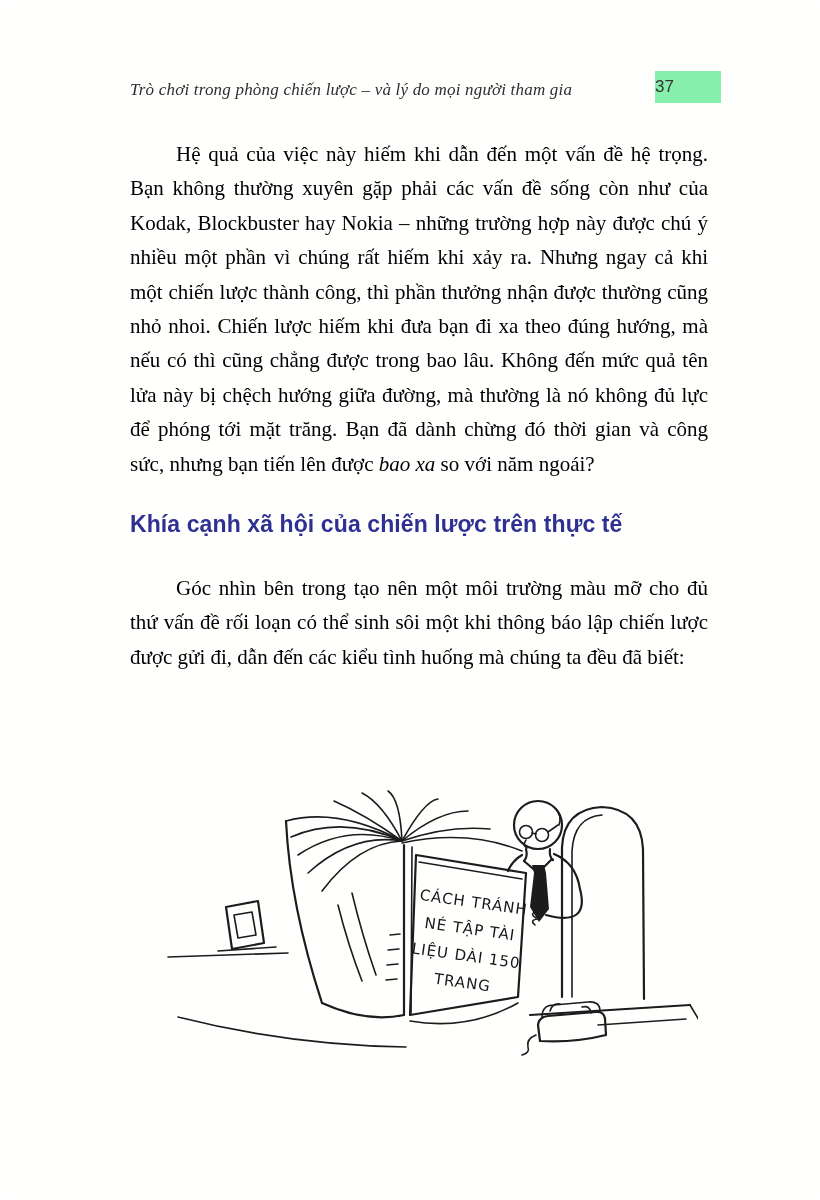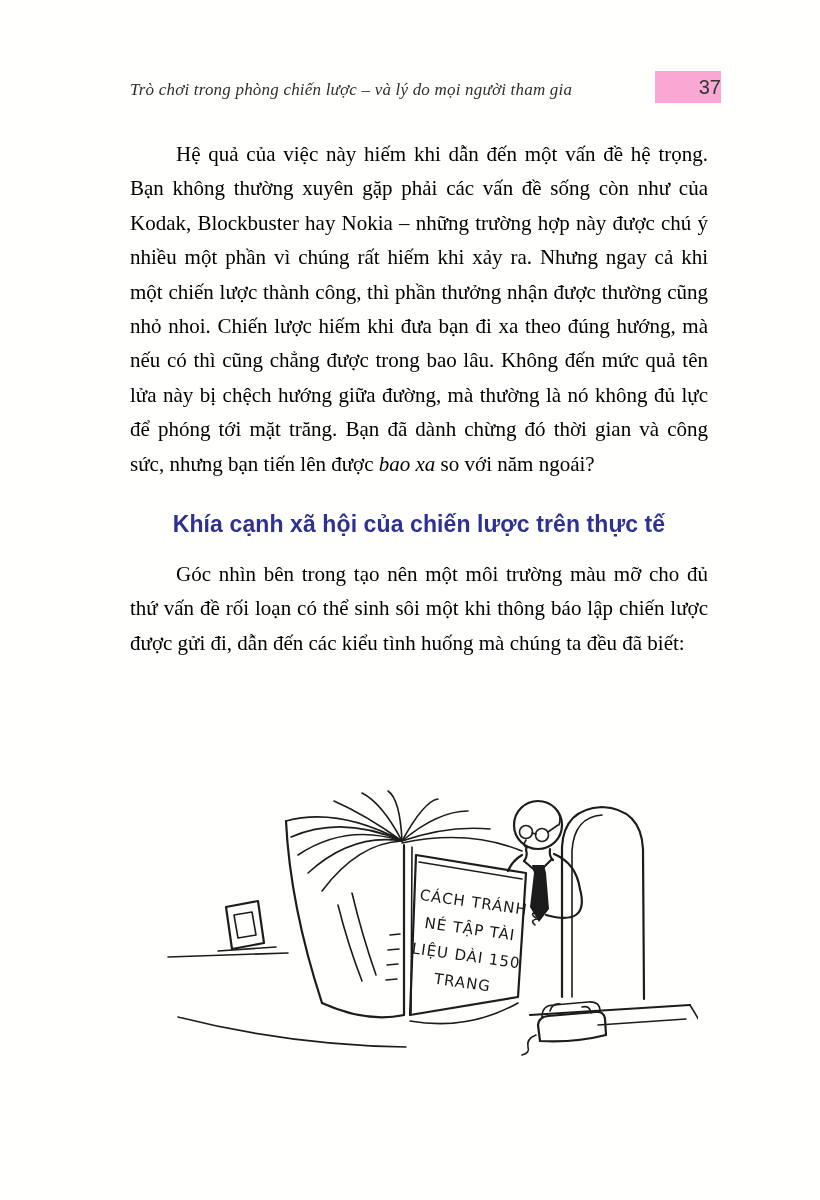--- a/index.html
+++ b/index.html
@@ -5,35 +5,35 @@
   html,body{margin:0;padding:0;background:#ffffff;}
   .page{
     position:relative;width:820px;height:1200px;background:#fffffe;overflow:hidden;
     font-family:"Liberation Serif","DejaVu Serif",serif;color:#121212;border-radius:10px;
   }
   .running-title{
     position:absolute;top:80px;left:130px;width:520px;
     font-style:italic;font-size:17px;color:#2e2e2e;letter-spacing:.2px;white-space:nowrap;
   }
   .page-badge{
-    position:absolute;top:71px;left:655px;width:66px;height:32px;background:#f9a8d4;
-    display:flex;align-items:center;justify-content:flex-end;
-    font-family:"Liberation Sans","DejaVu Sans",sans-serif;font-size:20px;color:#333;
+    position:absolute;top:71px;left:655px;width:66px;height:32px;background:#86efac;
+    display:flex;align-items:center;justify-content:flex-start;
+    font-family:"Liberation Sans","DejaVu Sans",sans-serif;font-size:17px;color:#333;
   }
   .text-block{position:absolute;left:130px;top:137px;width:578px;}
   .para{
     margin:0;font-size:21px;line-height:34.4px;text-align:justify;text-indent:46px;color:#000000;
   }
   .para em{font-style:italic;}
   .section-heading{
     margin:30px 0 16px 0;
     font-family:"Liberation Sans","DejaVu Sans",sans-serif;
-    font-size:23px;font-weight:700;color:#2e3192;letter-spacing:.1px;text-align:center;
+    font-size:23px;font-weight:700;color:#2e3192;letter-spacing:.1px;
   }
-  .para.second{margin-top:19px;}
+  .para.second{margin-top:33px;}
   .illustration{position:absolute;left:138px;top:780px;width:560px;height:310px;margin:0;}
   .illustration svg{display:block;width:100%;height:100%;}
   .ink{stroke:#1c1c1c;stroke-width:2.2;fill:none;stroke-linecap:round;stroke-linejoin:round;}
   .ink-thin{stroke:#1c1c1c;stroke-width:1.6;fill:none;stroke-linecap:round;stroke-linejoin:round;}
   .book-title{
     font-family:"DejaVu Sans",sans-serif;font-size:15px;letter-spacing:1px;fill:#161616;
     text-anchor:middle;
   }
 </style>
 </head>

